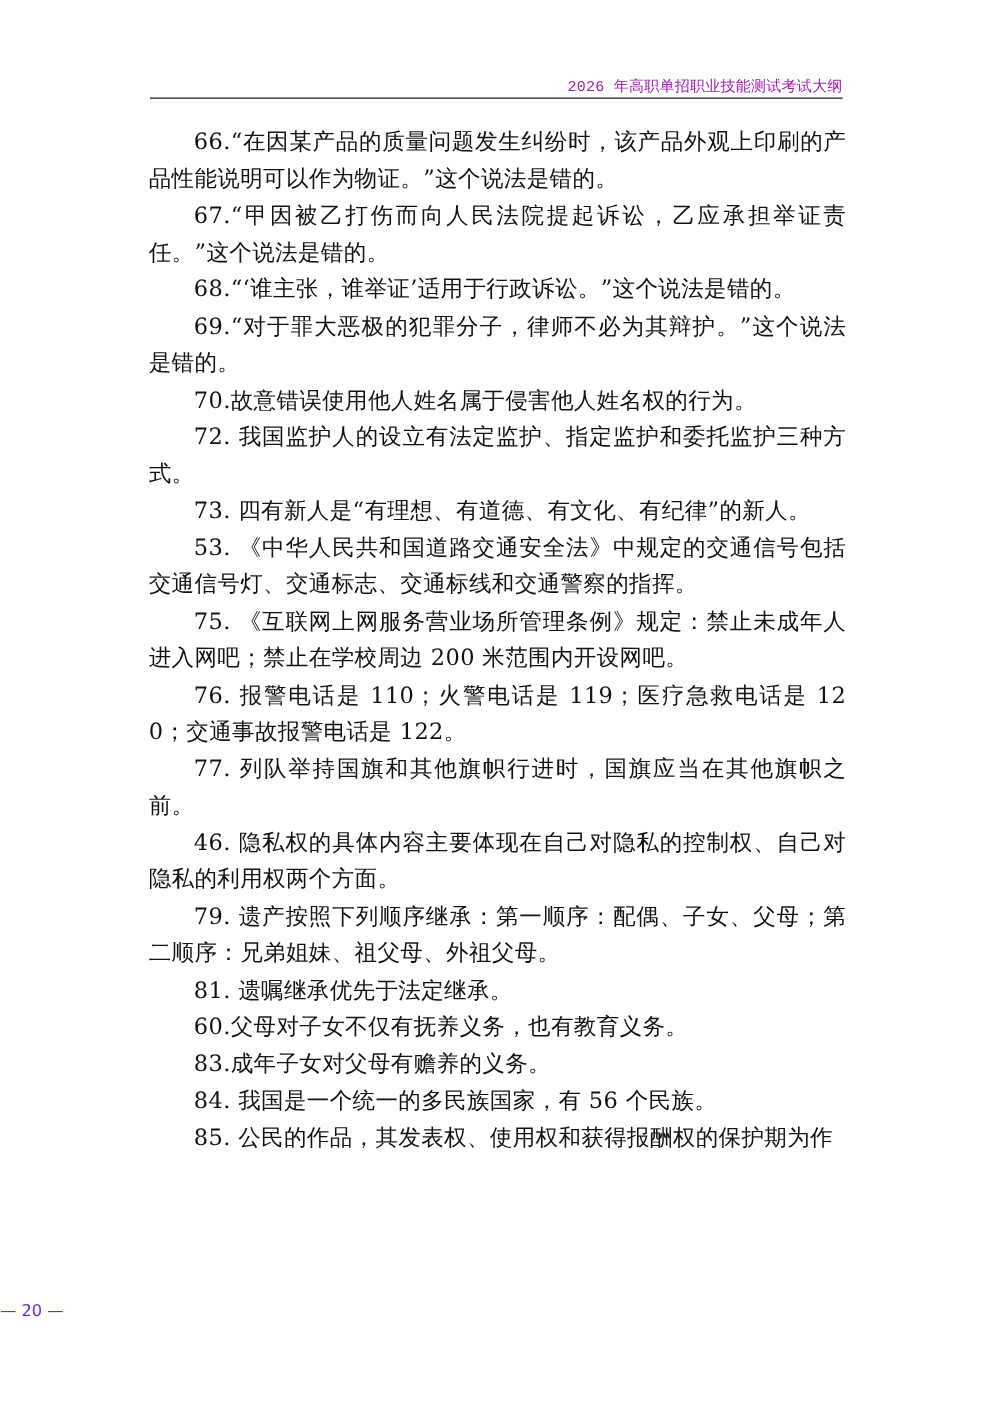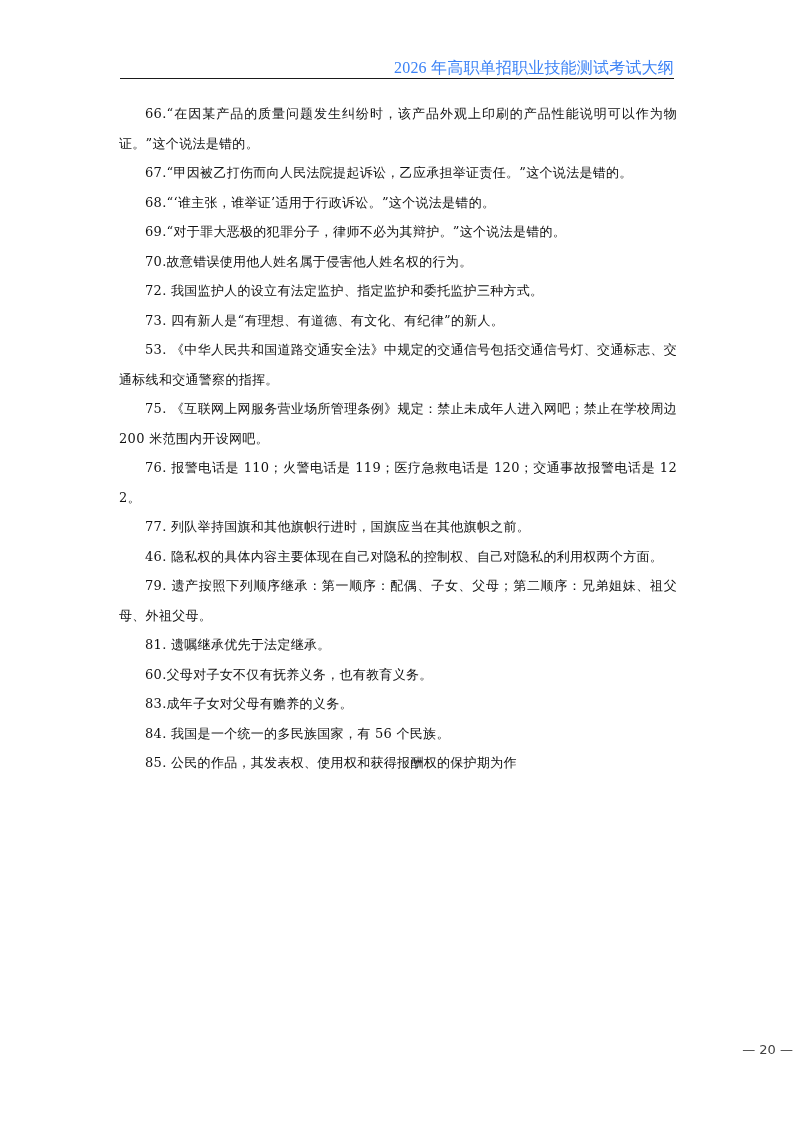--- a/index.html
+++ b/index.html
@@ -18,51 +18,51 @@
   .header {
     position: absolute;
     left: 120px;
     width: 554px;
     top: 58px;
     height: 20px;
     border-bottom: 1.3px solid #1a1a1a;
     text-align: right;
   }
   .header-title {
-    font-family: Liberation Serif, serif;
-    font-size: 16px;
-    color: #3b82f6;
+    font-family: Liberation Mono, monospace;
+    font-size: 12px;
+    color: #a21caf;
     line-height: 14px;
     display: inline-block;
     letter-spacing: 0.2px;
   }
   .content {
     position: absolute;
     left: 119px;
     top: 99px;
     width: 558px;
   }
   .para {
-    font-size: 13px;
+    font-size: 18px;
     line-height: 29.5px;
     text-indent: 2em;
     margin: 0;
     text-align: justify;
     letter-spacing: 0.3px;
     word-break: break-all;
   }
   .footer {
     position: absolute;
     left: 0;
     width: 793px;
     top: 1042px;
-    text-align: right;
+    text-align: left;
     font-family: "DejaVu Sans", "Liberation Sans", sans-serif;
     font-size: 13px;
-    color: #404040;
+    color: #6d28d9;
   }
 </style>
 </head>
 <body>
 
 <div class="header">
   <span class="header-title">2026 年高职单招职业技能测试考试大纲</span>
 </div>
 
 <div class="content">

